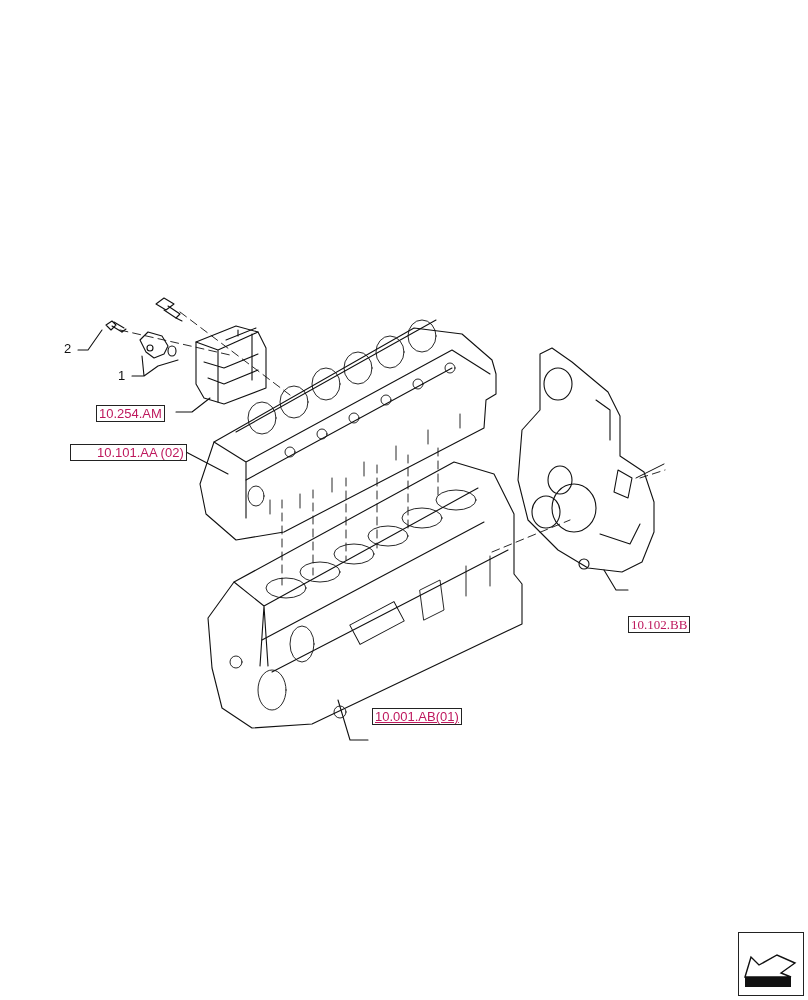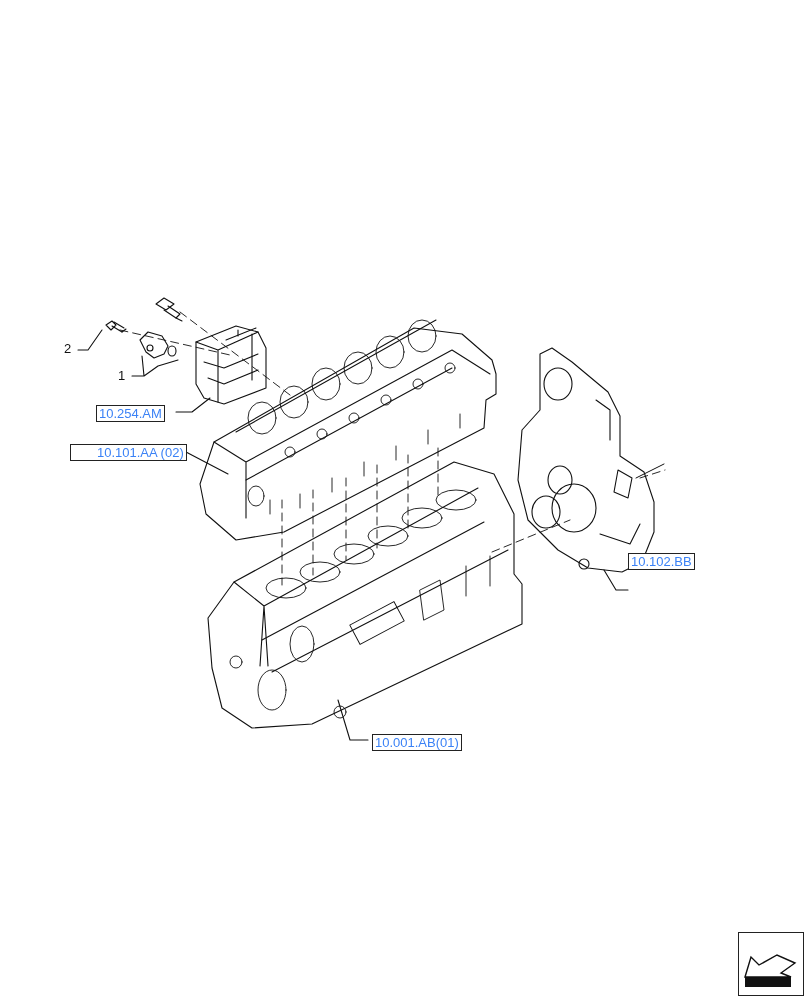--- a/index.html
+++ b/index.html
@@ -1,21 +1,21 @@
 <!DOCTYPE html>
 <html><head>
   <meta charset="utf-8">
   <style>
     html, body { margin: 0; padding: 0; background: #ffffff; }
     body { width: 808px; height: 1000px; position: relative; overflow: hidden; font-family: "Liberation Sans", sans-serif; }
     #canvas { position: absolute; left: 0; top: 0; width: 808px; height: 1000px; }
     .ref-box {
       position: absolute; border: 1px solid #222; background: #fff;
       font-family: "Liberation Sans", sans-serif; font-size: 13px; line-height: 15px;
-      padding: 0 2px; color: #3b82f6; white-space: nowrap; cursor: pointer;
+      padding: 0 2px; color: #be185d; white-space: nowrap; cursor: pointer;
     }
     .callout-num {
       position: absolute; font-family: "Liberation Sans", sans-serif; font-size: 13px; color: #111;
     }
     .nav-icon {
       position: absolute; left: 738px; top: 932px; width: 64px; height: 62px;
       border: 1px solid #222; background: #fff; cursor: pointer;
     }
   </style>
 </head>
@@ -125,21 +125,21 @@
     </g>
     <path d="M628 590 l-12 0 l-12 -20"></path>
   </g>
 </svg>
 
 <span class="callout-num" style="left:64px; top:341px;">2</span>
 <span class="callout-num" style="left:118px; top:368px;">1</span>
 
 <div class="ref-box" style="left:96px; top:405px;">10.254.AM</div>
 <div class="ref-box" style="left:70px; top:444px;padding-left:26px;">10.101.AA (02)</div>
-<div class="ref-box" style="left:628px; top:553px;">10.102.BB</div>
-<div class="ref-box" style="left:372px; top:734px;">10.001.AB(01)</div>
+<div class="ref-box" style="left:628px; top:616px;font-family:Liberation Serif, serif;">10.102.BB</div>
+<div class="ref-box" style="left:372px; top:708px;text-decoration:underline;">10.001.AB(01)</div>
 
 <div class="nav-icon">
   <svg width="64" height="62" viewBox="0 0 64 62">
     <path d="M6 44 L12 24 L20 32 L38 22 L56 30 L42 40 L52 44 L52 54 L6 54 Z" fill="#111"></path>
     <path d="M6 44 L12 24 L20 32 L38 22 L56 30 L42 40 L52 44 L6 44 Z" fill="#fff" stroke="#111" stroke-width="1.4"></path>
   </svg>
 </div>
 
 </body></html>

